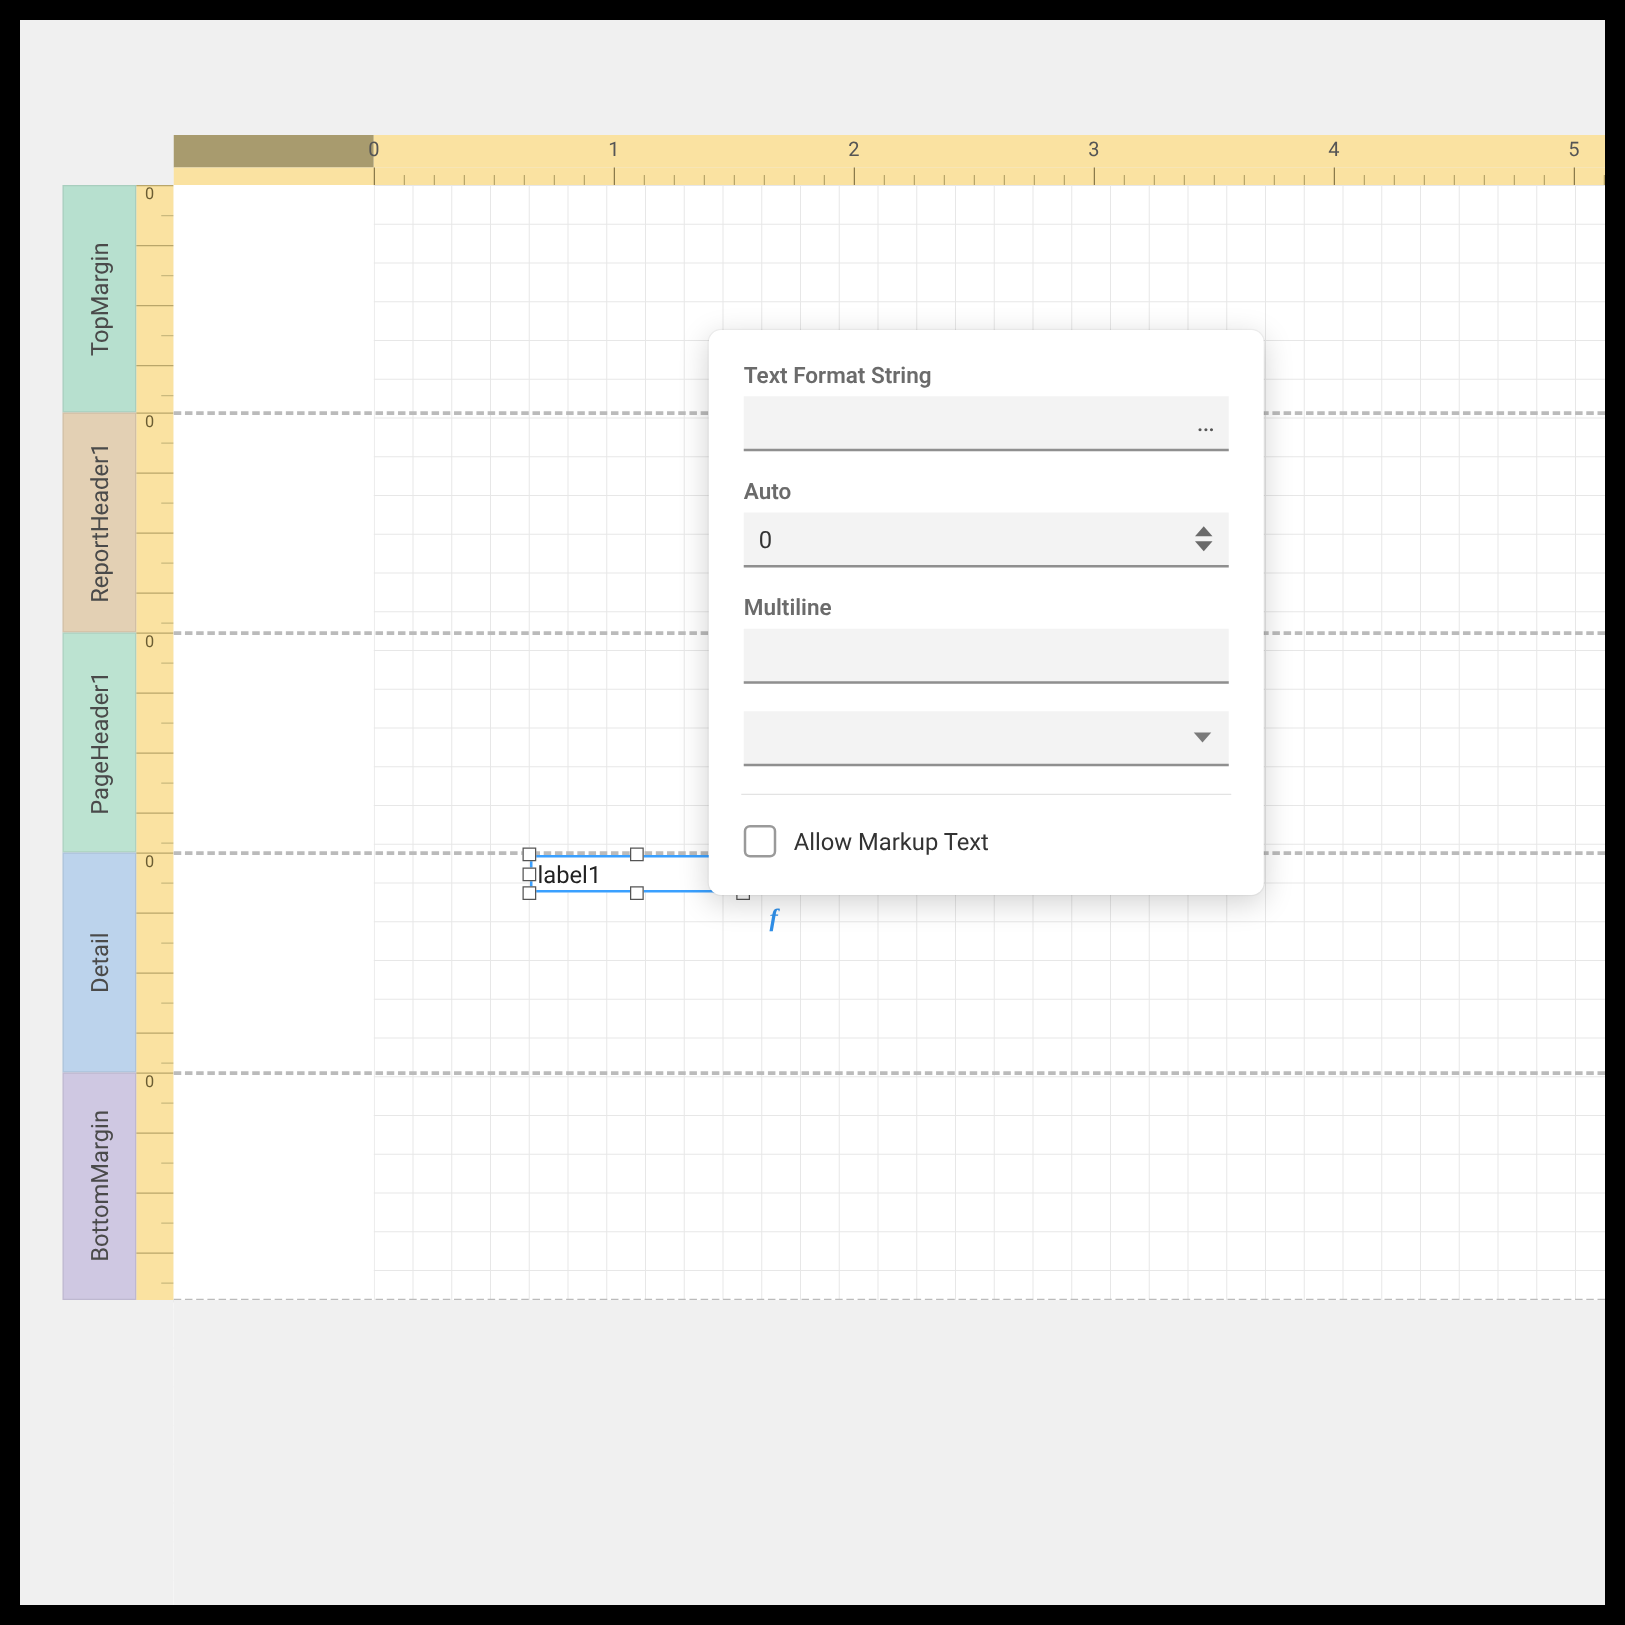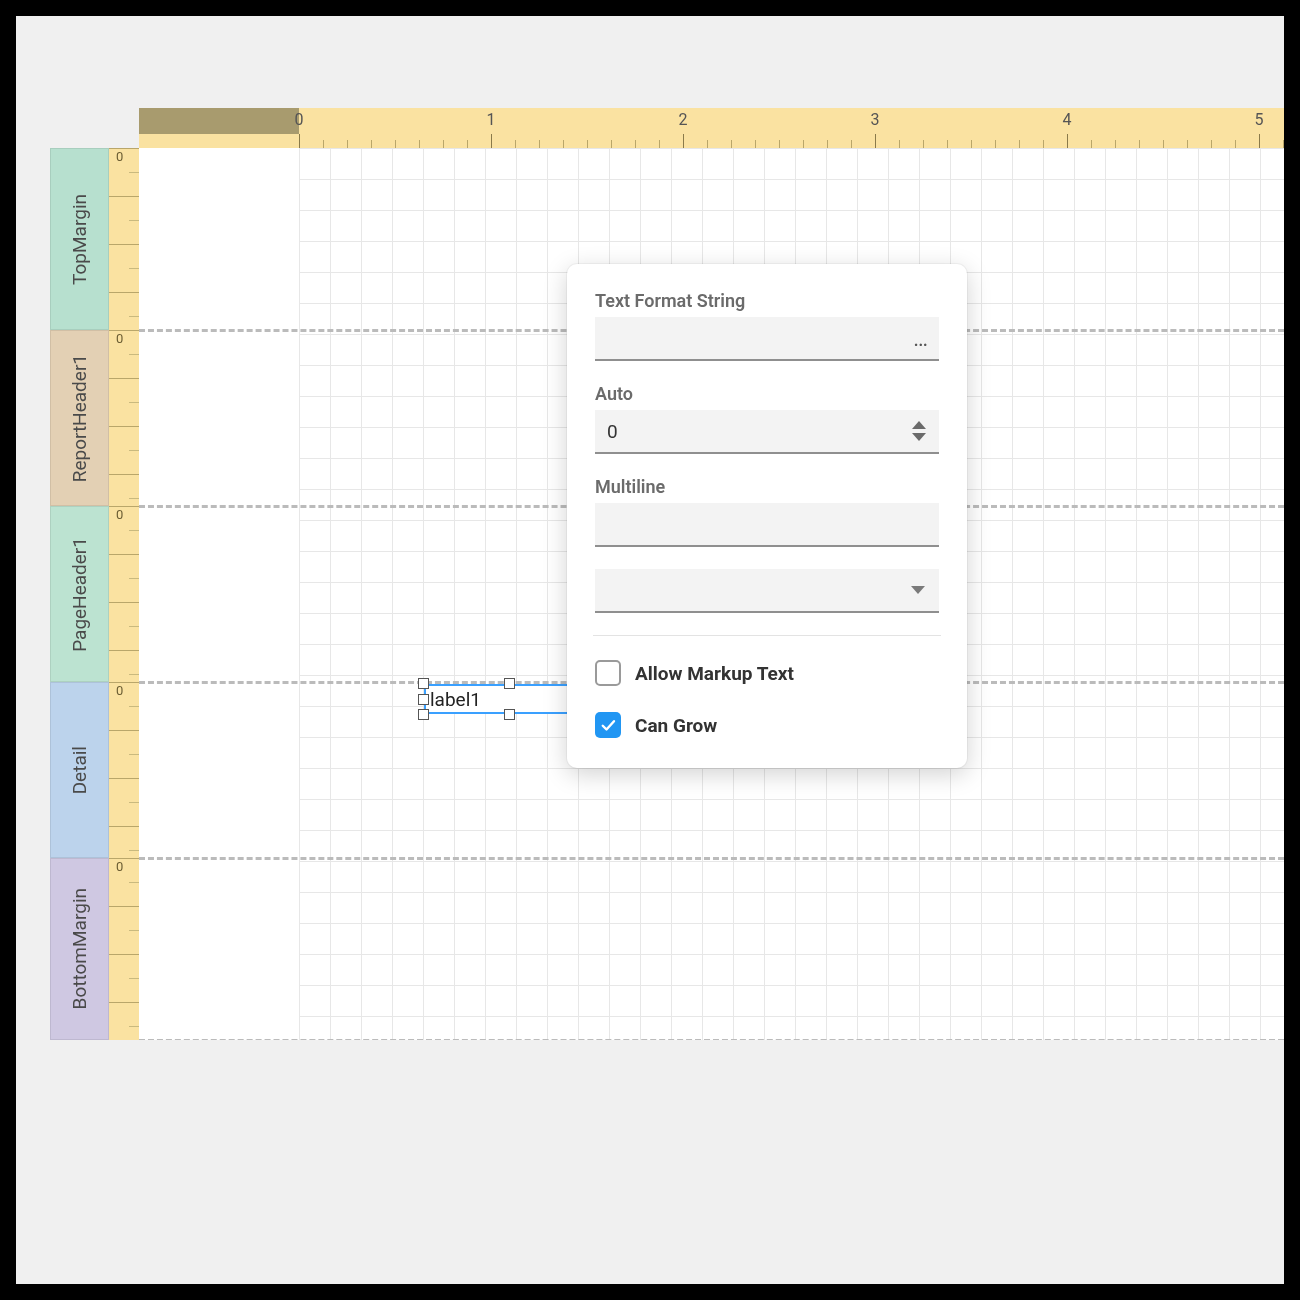--- a/index.html
+++ b/index.html
@@ -189,21 +189,21 @@
     align-items: center;
     justify-content: center;
     cursor: pointer;
   }
 
   
   .popup {
     position: absolute;
     left: 551px;
     top: 248px;
-    width: 400px;
+    width: 444px;
     background: #fff;
     border-radius: 10px;
     box-shadow: 0 6px 24px rgba(0,0,0,0.18), 0 0 0 1px rgba(0,0,0,0.04);
     padding: 26px 28px 28px 28px;
   }
   .prop-label {
     font-size: 18px;
     color: #6b6b6b;
     font-weight: 600;
     margin-bottom: 6px;
@@ -288,21 +288,20 @@
     border: 2.5px solid #9a9a9a;
     background: #fff;
   }
   .checkbox.checked {
     background: #2196f3;
   }
   .checkbox.checked svg { display: block; }
   .check-label {
     font-size: 19px;
     color: #333;
-    font-weight: bold;
   }
 </style>
 </head>
 <body>
 
 <div class="canvas-outer">
 
   <div class="corner-strip"></div>
   <div class="ruler-strip-top"></div>
 
@@ -477,24 +476,16 @@
       <div class="dropdown-caret"></div>
     </div>
 
     <div class="divider"></div>
 
     <div id="checks">
         <div class="check-row">
           <div class="checkbox unchecked"></div>
           <div class="check-label">Allow Markup Text</div>
         </div>
-        <div class="check-row">
-          <div class="checkbox checked">
-            <svg width="18" height="18" viewBox="0 0 24 24" fill="none" stroke="#fff" stroke-width="3.2" stroke-linecap="round" stroke-linejoin="round">
-              <polyline points="5 13 10 18 20 7"></polyline>
-            </svg>
-          </div>
-          <div class="check-label">Can Grow</div>
-        </div>
       </div>
   </div>
 
 </div>
 
 </body></html>

